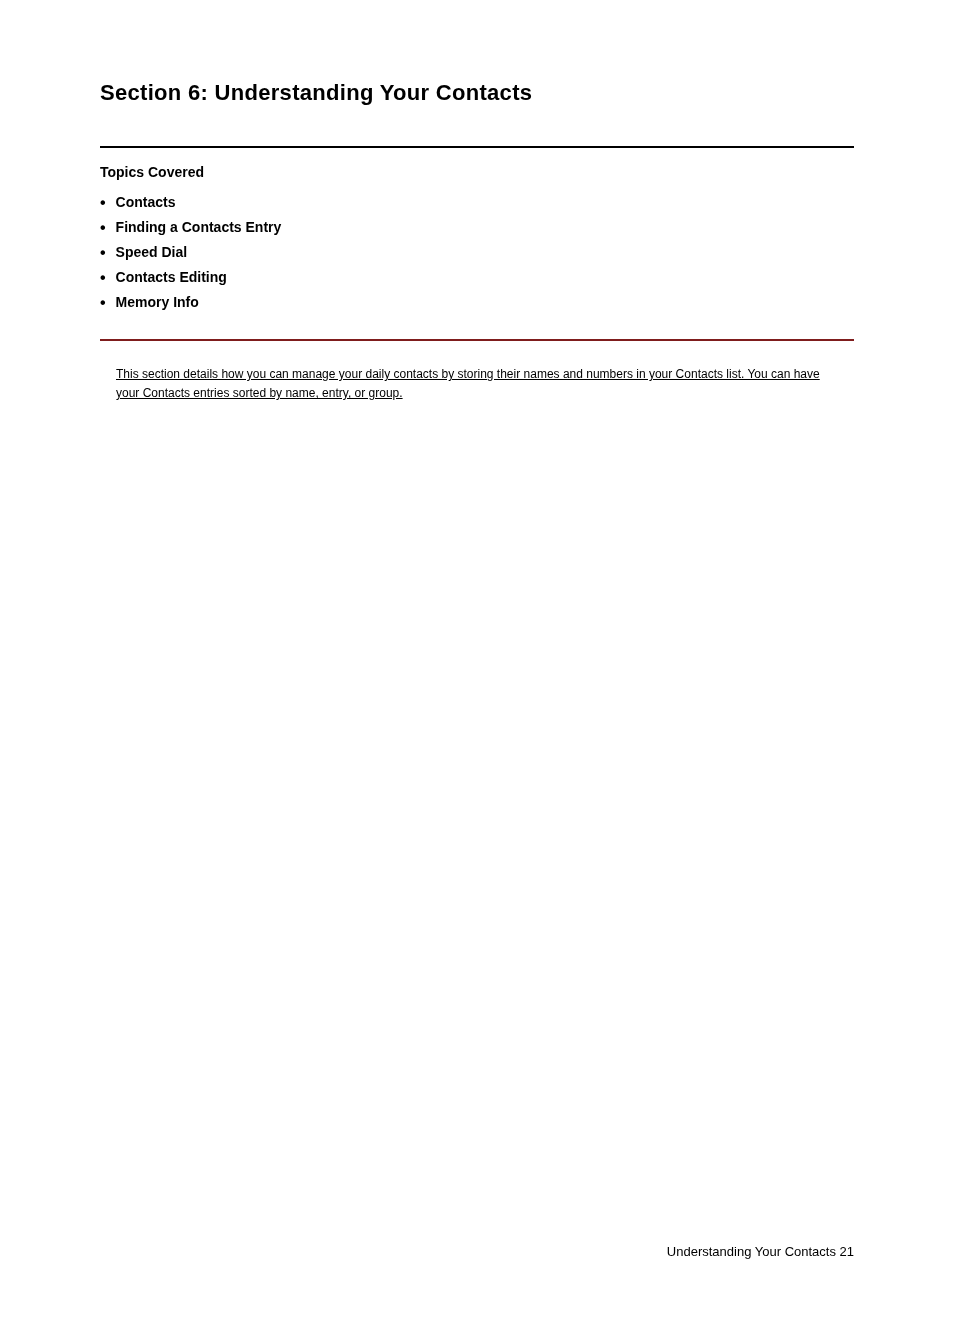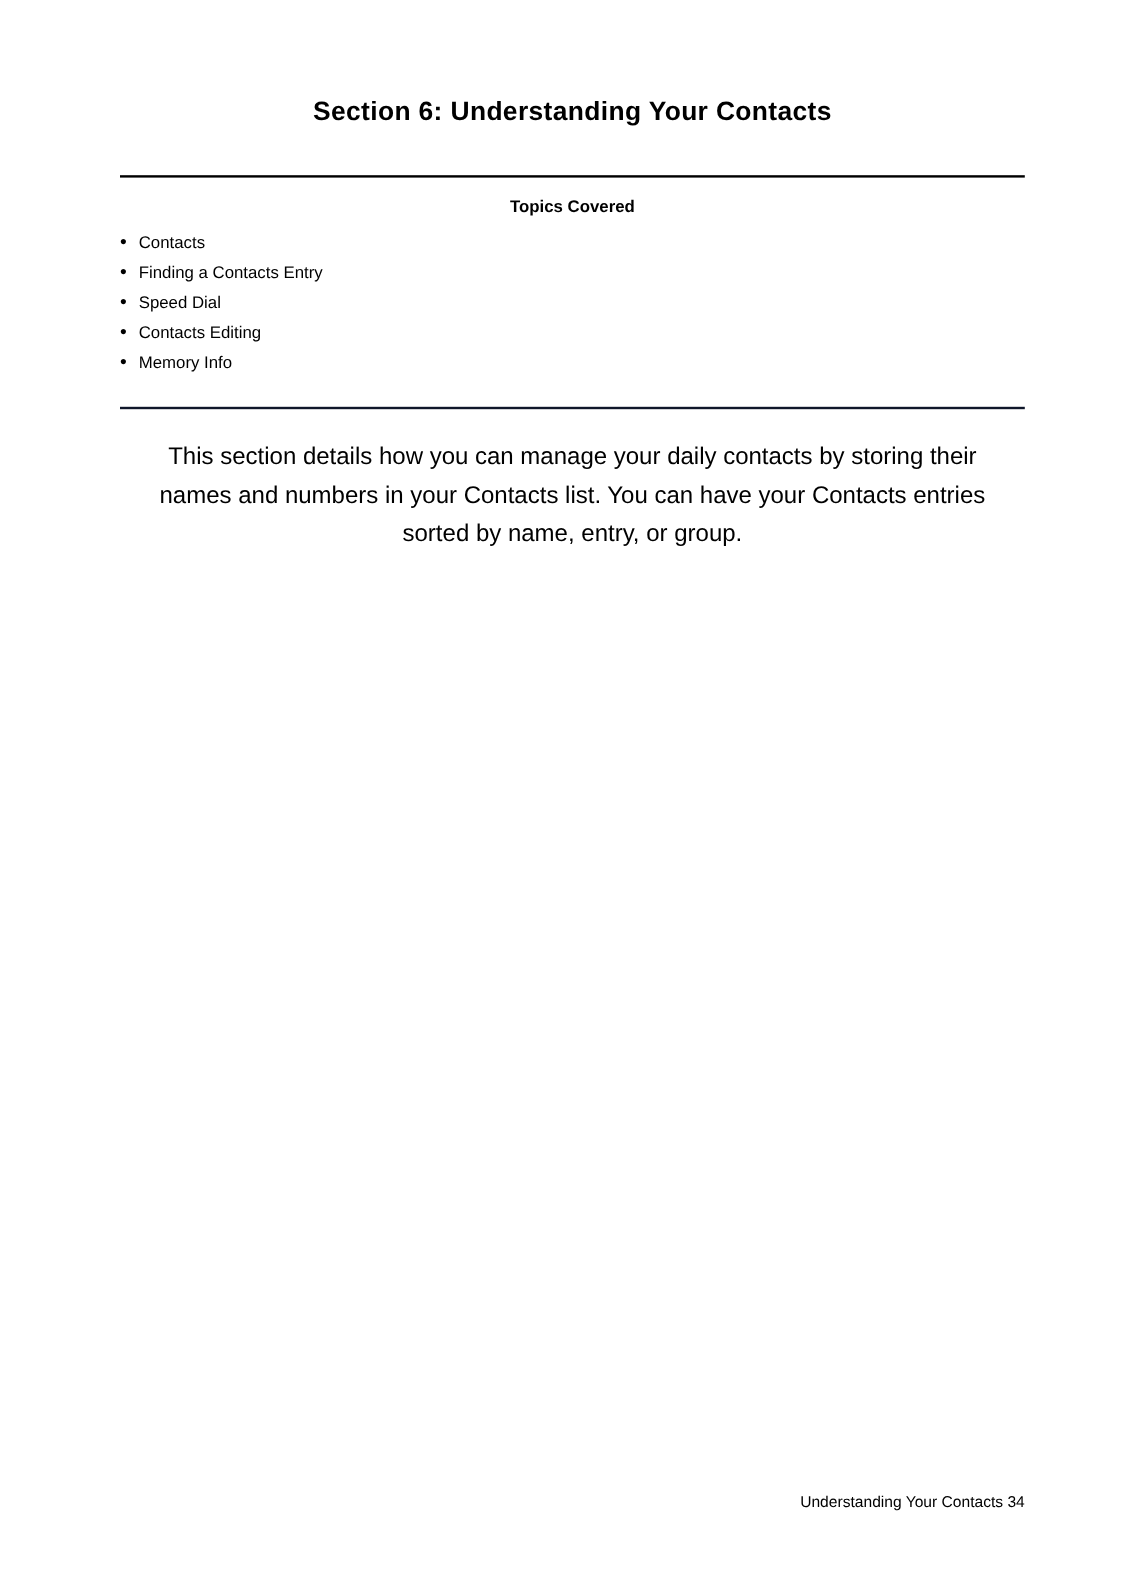--- a/index.html
+++ b/index.html
@@ -16,77 +16,77 @@
       font-size: 14px;
       color: #000000;
       position: relative;
     }
 
     .page-container {
       width: 954px;
       min-height: 1319px;
       padding: 80px 100px 80px 100px;
       position: relative;
-      text-align: center;
     }
 
     .section-title {
       font-size: 22px;
       font-weight: 900;
       font-family: Arial Black, Arial, sans-serif;
       margin-bottom: 40px;
       letter-spacing: 0.3px;
     }
 
     .topics-box {
       border-top: 2px solid #000;
-      border-bottom: 2px solid #0f172a;
+      border-bottom: 2px solid #7f1d1d;
       padding: 16px 0 20px 0;
       margin-bottom: 24px;
       margin-top: 20px;
     }
 
     .topics-label {
       font-weight: 700;
       font-size: 14px;
       margin-bottom: 14px;
       font-family: Arial, Helvetica, sans-serif;
     }
 
     .topics-list {
       list-style: none;
       padding: 0;
       margin: 0;
     }
 
     .topics-list li {
-      font-weight: 400;
+      font-weight: 700;
       font-size: 14px;
       margin-bottom: 8px;
       display: flex;
       align-items: flex-start;
       gap: 10px;
       font-family: Arial, Helvetica, sans-serif;
     }
 
     .topics-list li::before {
       content: "•";
       font-size: 16px;
       line-height: 1;
       flex-shrink: 0;
       margin-top: 1px;
     }
 
     .description-text {
-      font-size: 20px;
+      font-size: 12px;
       font-weight: 400;
       line-height: 1.6;
       padding: 0 16px;
       color: #000;
       font-family: Arial, Helvetica, sans-serif;
+      text-decoration: underline;
     }
 
     .footer-text {
       position: absolute;
       bottom: 60px;
       right: 100px;
       font-size: 13px;
       color: #000;
       font-family: Arial, Helvetica, sans-serif;
     }
@@ -104,15 +104,15 @@
     <li>Contacts</li>
         <li>Finding a Contacts Entry</li>
         <li>Speed Dial</li>
         <li>Contacts Editing</li>
         <li>Memory Info</li>
       </ul>
   </div>
 
   <p class="description-text">This section details how you can manage your daily contacts by storing their names and numbers in your Contacts list. You can have your Contacts entries sorted by name, entry, or group.</p>
 
-  <div class="footer-text">Understanding Your Contacts     34</div>
+  <div class="footer-text">Understanding Your Contacts     21</div>
 
 </div>
 
 </body></html>

